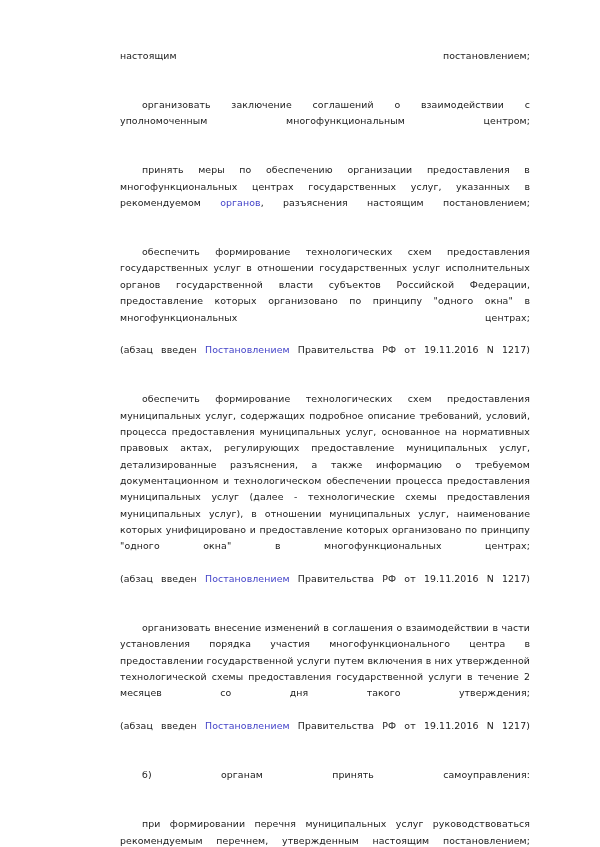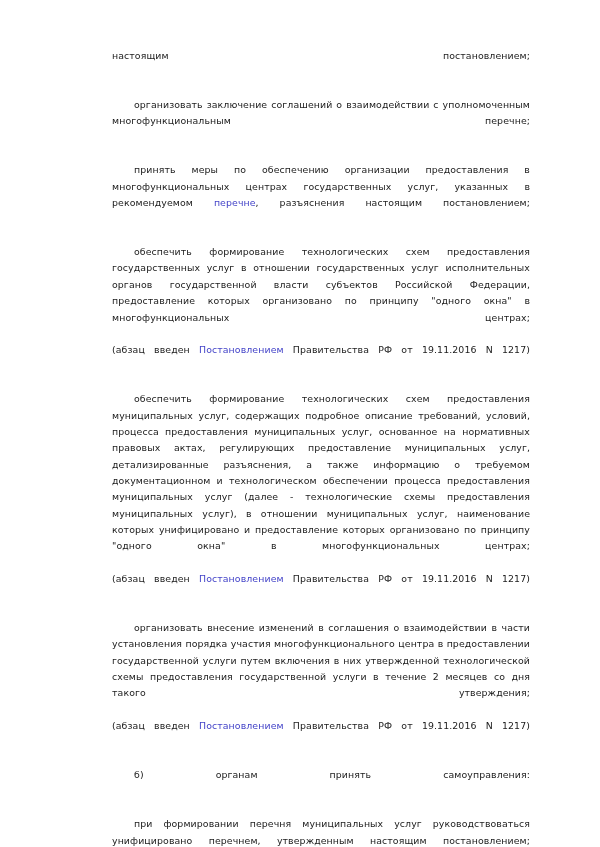--- a/index.html
+++ b/index.html
@@ -19,21 +19,21 @@
     width: 600px;
     height: 847px;
     background: #ffffff;
     box-sizing: border-box;
     padding: 48px 70px 0 112px;
   }
   .doc-body {
     width: 418px;
   }
   p.para {
-    margin: 0 0 0 0;
+    margin: 0 0 0 8px;
     font-size: 9.4px;
     line-height: 16.35px;
     text-align: justify;
     text-justify: inter-word;
     letter-spacing: 0.01em;
     color: #1a1a1a;
     -webkit-hyphens: none;
     hyphens: none;
   }
   p.indent {
@@ -56,30 +56,30 @@
     width: 100%;
   }
 </style>
 </head>
 <body>
 
 <div id="page">
   <div class="doc-body">
       <p class="para noindent"><span>настоящим постановлением;</span></p>
       <div class="gap"></div>
-      <p class="para indent"><span>организовать заключение соглашений о взаимодействии с уполномоченным многофункциональным перечне;</span></p>
+      <p class="para indent"><span>организовать заключение соглашений о взаимодействии с уполномоченным многофункциональным центром;</span></p>
       <div class="gap"></div>
-      <p class="para indent"><span>принять меры по обеспечению организации предоставления в многофункциональных центрах государственных услуг, указанных в рекомендуемом </span><a class="ref" style="color: rgb(67, 67, 200);">перечне</a><span>, разъяснения настоящим постановлением;</span></p>
+      <p class="para indent"><span>принять меры по обеспечению организации предоставления в многофункциональных центрах государственных услуг, указанных в рекомендуемом </span><a class="ref" style="color: rgb(67, 67, 200);">органов</a><span>, разъяснения настоящим постановлением;</span></p>
       <div class="gap"></div>
       <p class="para indent"><span>обеспечить формирование технологических схем предоставления государственных услуг в отношении государственных услуг исполнительных органов государственной власти субъектов Российской Федерации, предоставление которых организовано по принципу "одного окна" в многофункциональных центрах;</span></p>
       <p class="para noindent"><span>(абзац введен </span><a class="ref" style="color: rgb(67, 67, 200);">Постановлением</a><span> Правительства РФ от 19.11.2016 N 1217)</span></p>
       <div class="gap"></div>
       <p class="para indent"><span>обеспечить формирование технологических схем предоставления муниципальных услуг, содержащих подробное описание требований, условий, процесса предоставления муниципальных услуг, основанное на нормативных правовых актах, регулирующих предоставление муниципальных услуг, детализированные разъяснения, а также информацию о требуемом документационном и технологическом обеспечении процесса предоставления муниципальных услуг (далее - технологические схемы предоставления муниципальных услуг), в отношении муниципальных услуг, наименование которых унифицировано и предоставление которых организовано по принципу "одного окна" в многофункциональных центрах;</span></p>
       <p class="para noindent"><span>(абзац введен </span><a class="ref" style="color: rgb(67, 67, 200);">Постановлением</a><span> Правительства РФ от 19.11.2016 N 1217)</span></p>
       <div class="gap"></div>
       <p class="para indent"><span>организовать внесение изменений в соглашения о взаимодействии в части установления порядка участия многофункционального центра в предоставлении государственной услуги путем включения в них утвержденной технологической схемы предоставления государственной услуги в течение 2 месяцев со дня такого утверждения;</span></p>
       <p class="para noindent"><span>(абзац введен </span><a class="ref" style="color: rgb(67, 67, 200);">Постановлением</a><span> Правительства РФ от 19.11.2016 N 1217)</span></p>
       <div class="gap"></div>
       <p class="para indent"><span>б) органам принять самоуправления:</span></p>
       <div class="gap"></div>
-      <p class="para indent"><span>при формировании перечня муниципальных услуг руководствоваться унифицировано перечнем, утвержденным настоящим постановлением;</span></p>
+      <p class="para indent"><span>при формировании перечня муниципальных услуг руководствоваться рекомендуемым перечнем, утвержденным настоящим постановлением;</span></p>
     </div>
 </div>
 
 </body></html>

